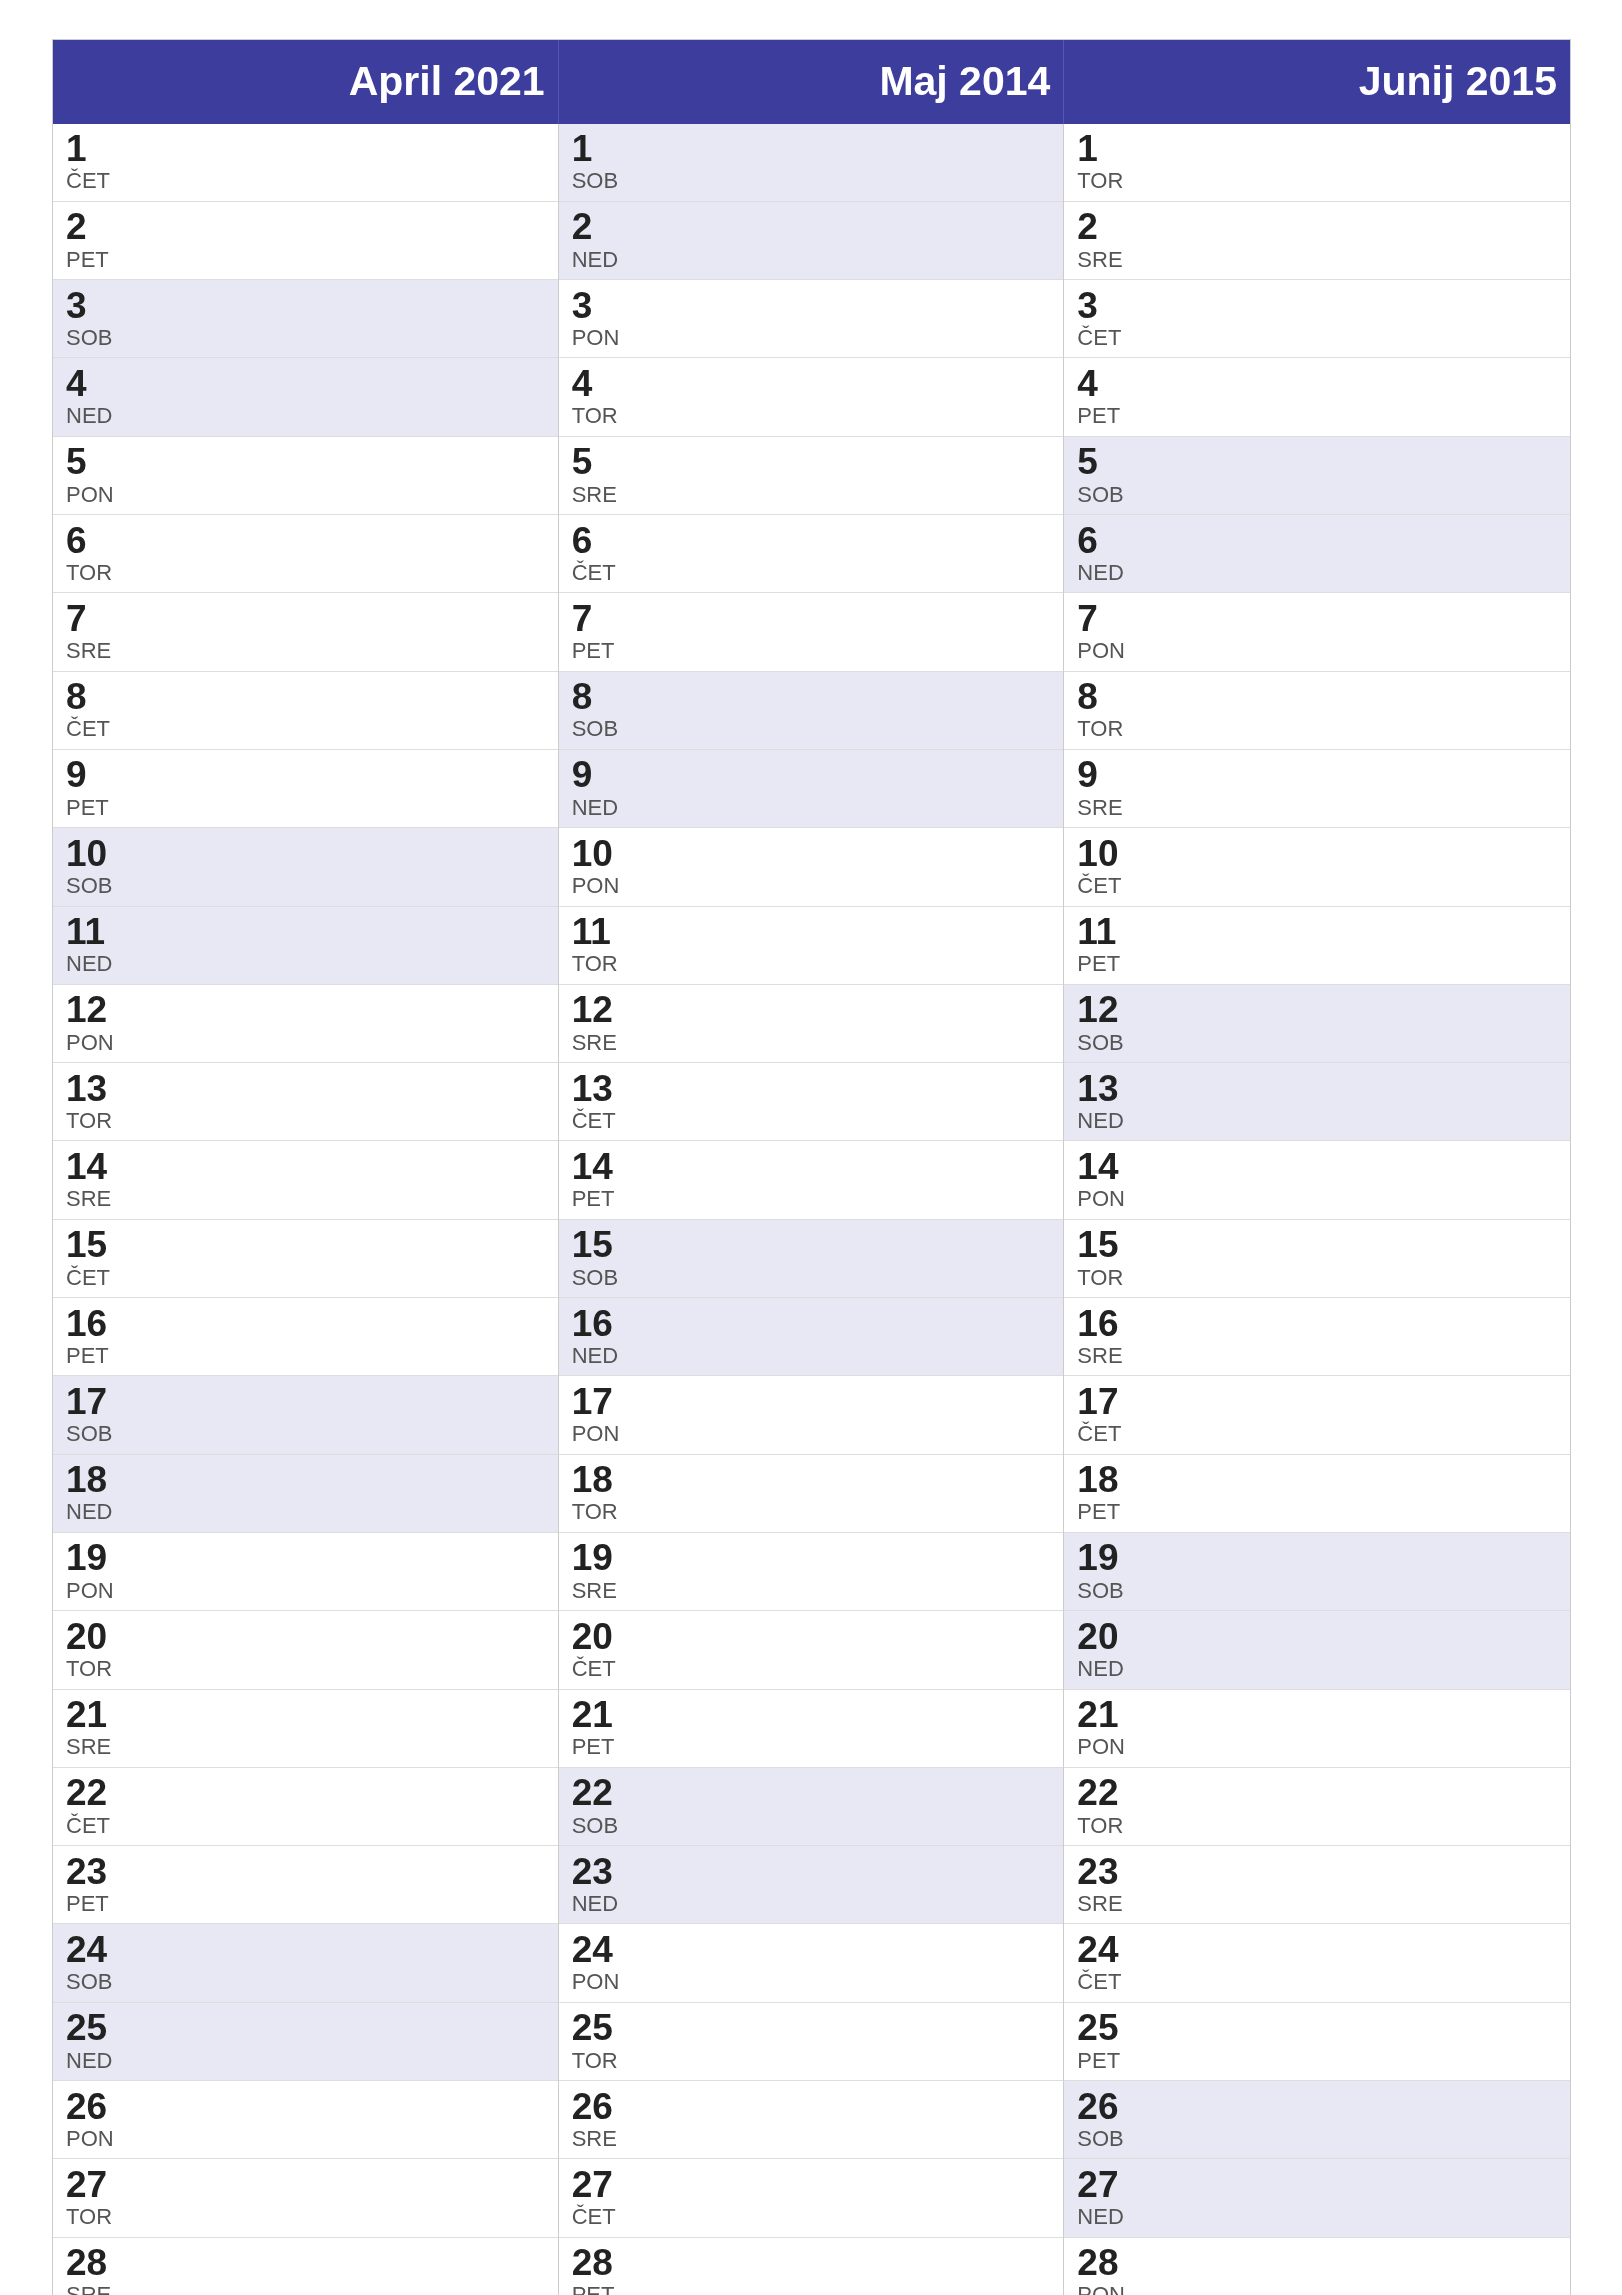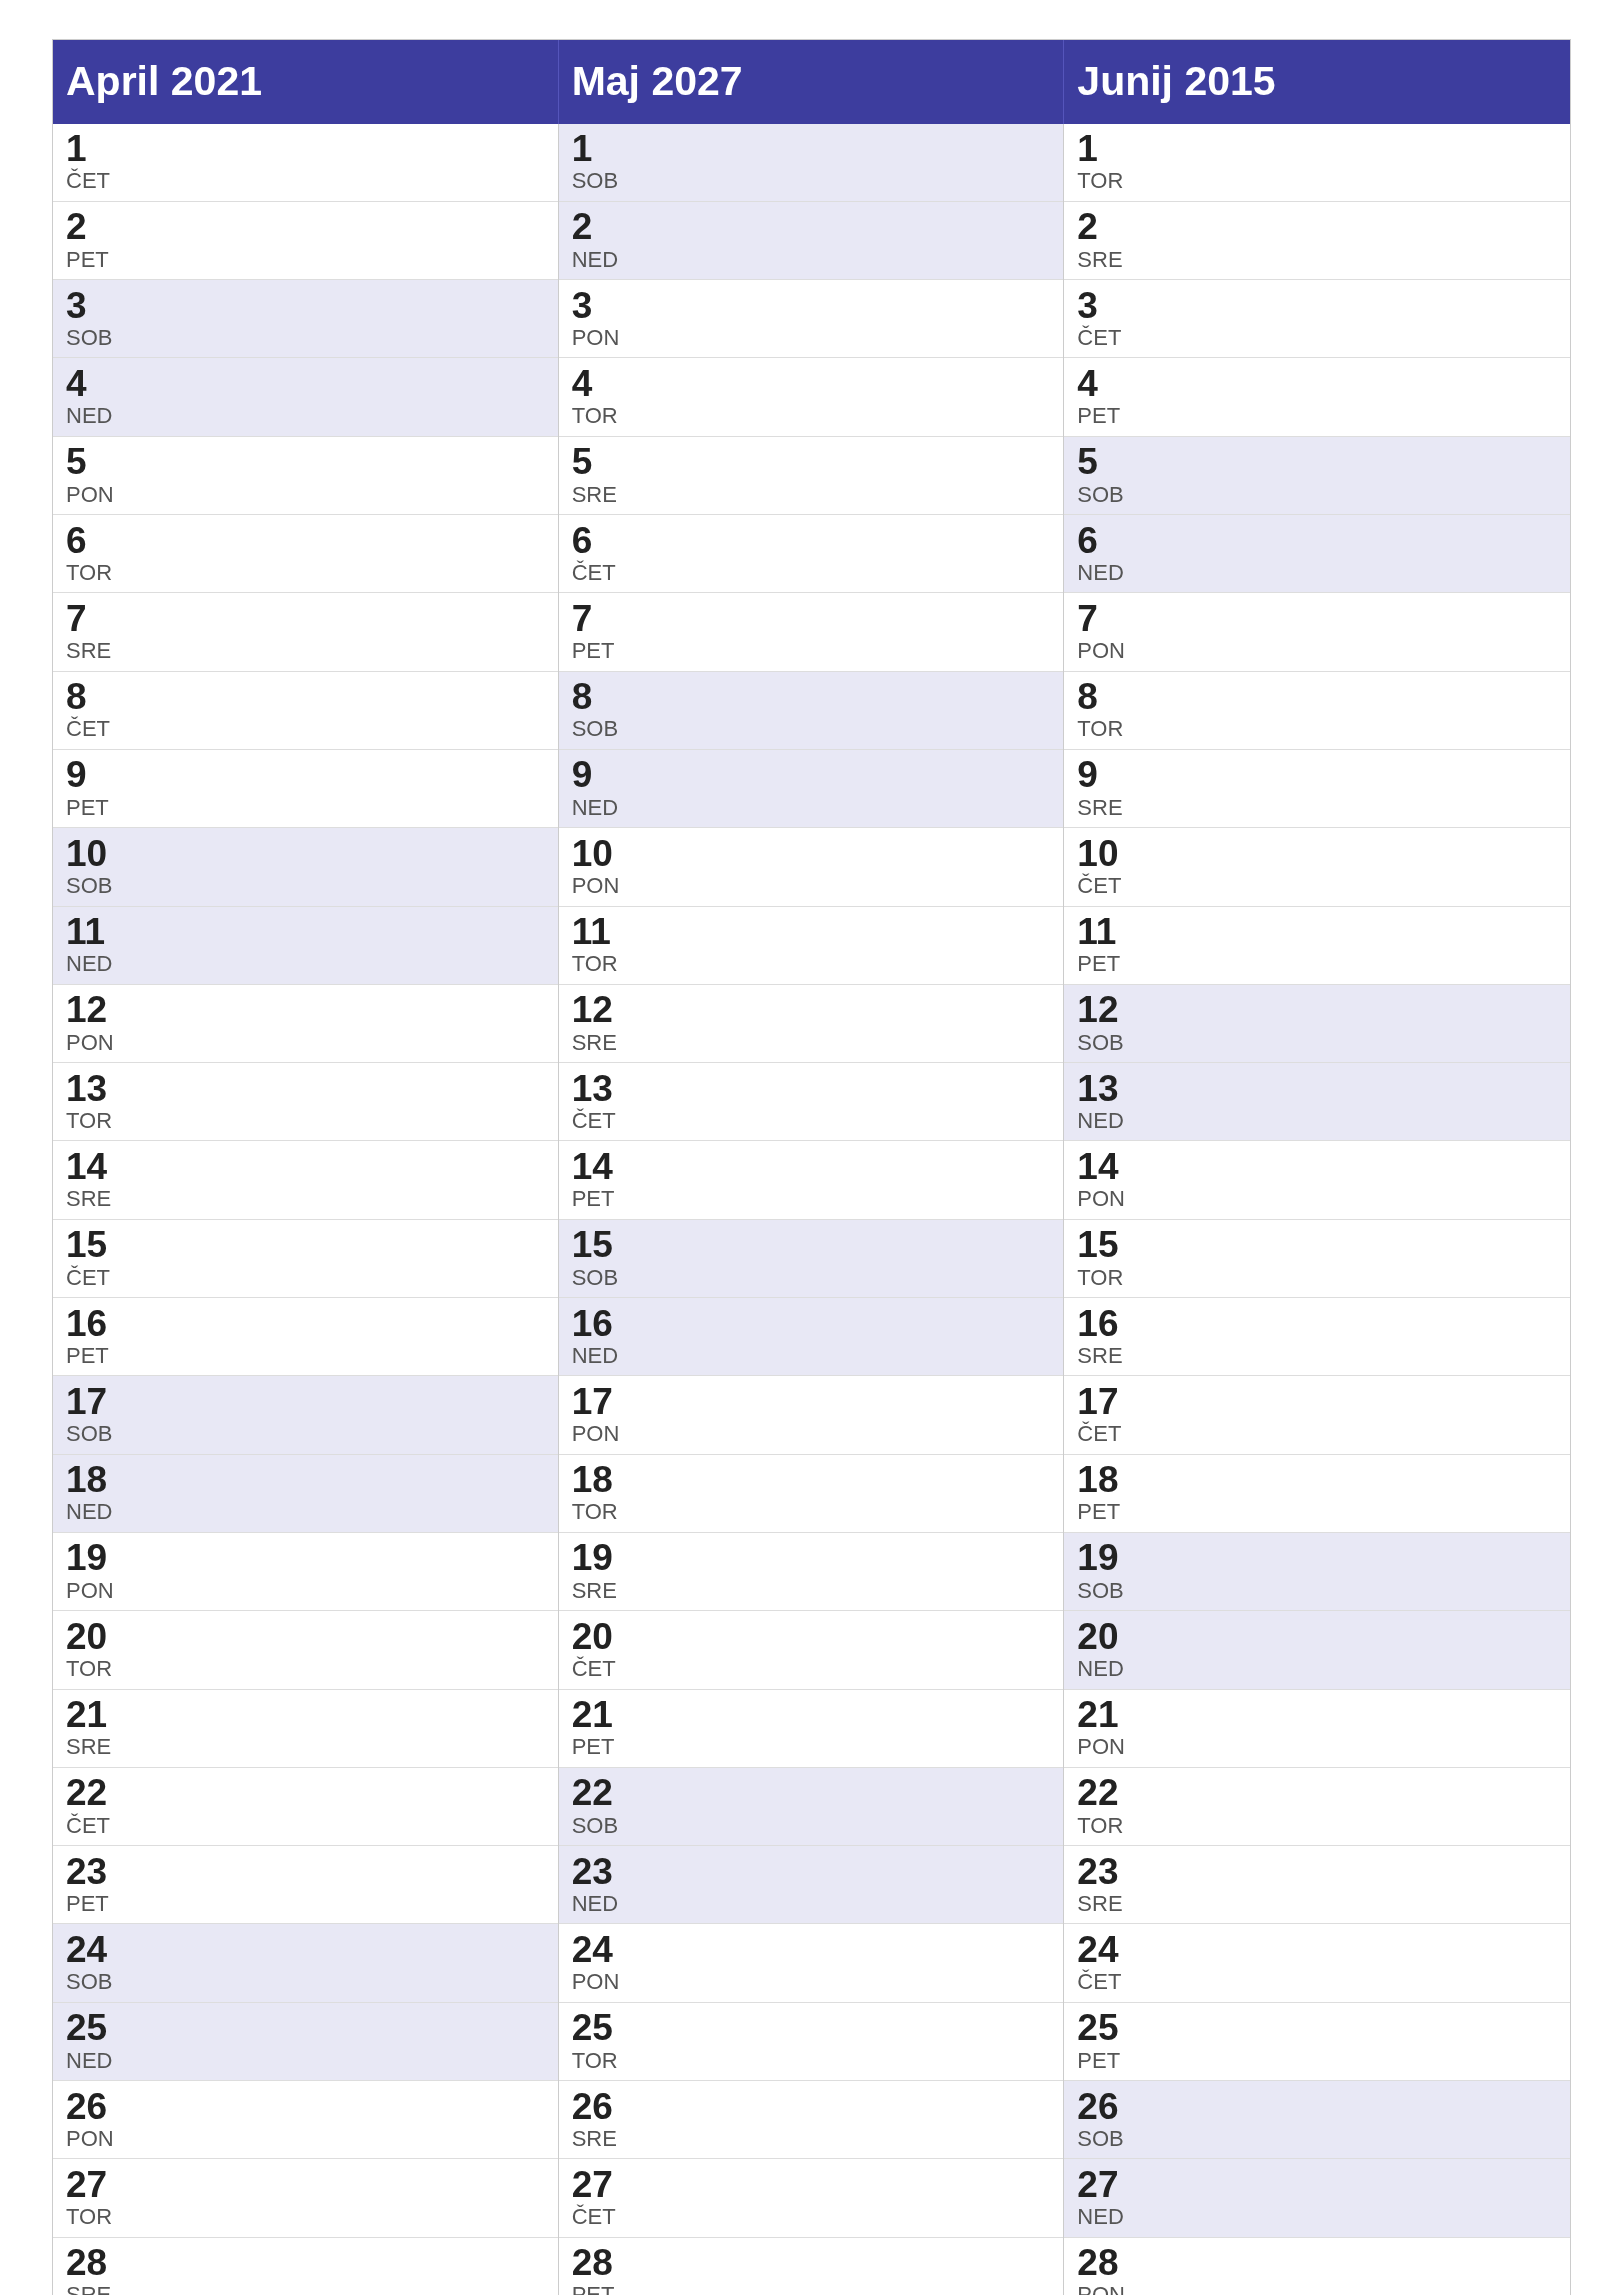--- a/index.html
+++ b/index.html
@@ -16,21 +16,21 @@
     }
     .header-row {
       display: grid;
       grid-template-columns: 1fr 1fr 1fr;
     }
     .month-header {
       background: #3d3d9e;
       color: #fff;
       font-size: 41px;
       font-weight: bold;
-      text-align: left;
+      text-align: right;
       padding: 18.3px 13px;
       border-right: 0.7px solid #5555bb;
     }
     .month-header:last-child {
       border-right: none;
     }
     .days-grid {
       display: grid;
       grid-template-columns: 1fr 1fr 1fr;
     }
@@ -62,21 +62,21 @@
       margin-top: 1.3px;
       text-transform: uppercase;
     }
   </style>
 </head>
 <body>
 
 <div class="calendar-container">
   <div class="header-row" id="header-row">
       <div class="month-header">April 2021</div>
-      <div class="month-header">Maj 2027</div>
+      <div class="month-header">Maj 2014</div>
       <div class="month-header">Junij 2015</div>
     </div>
   <div class="days-grid" id="days-grid">
       <div class="month-column">
         <div class="day-cell">
           <div class="day-number">1</div>
           <div class="day-name">ČET</div>
         </div>
         <div class="day-cell">
           <div class="day-number">2</div>

